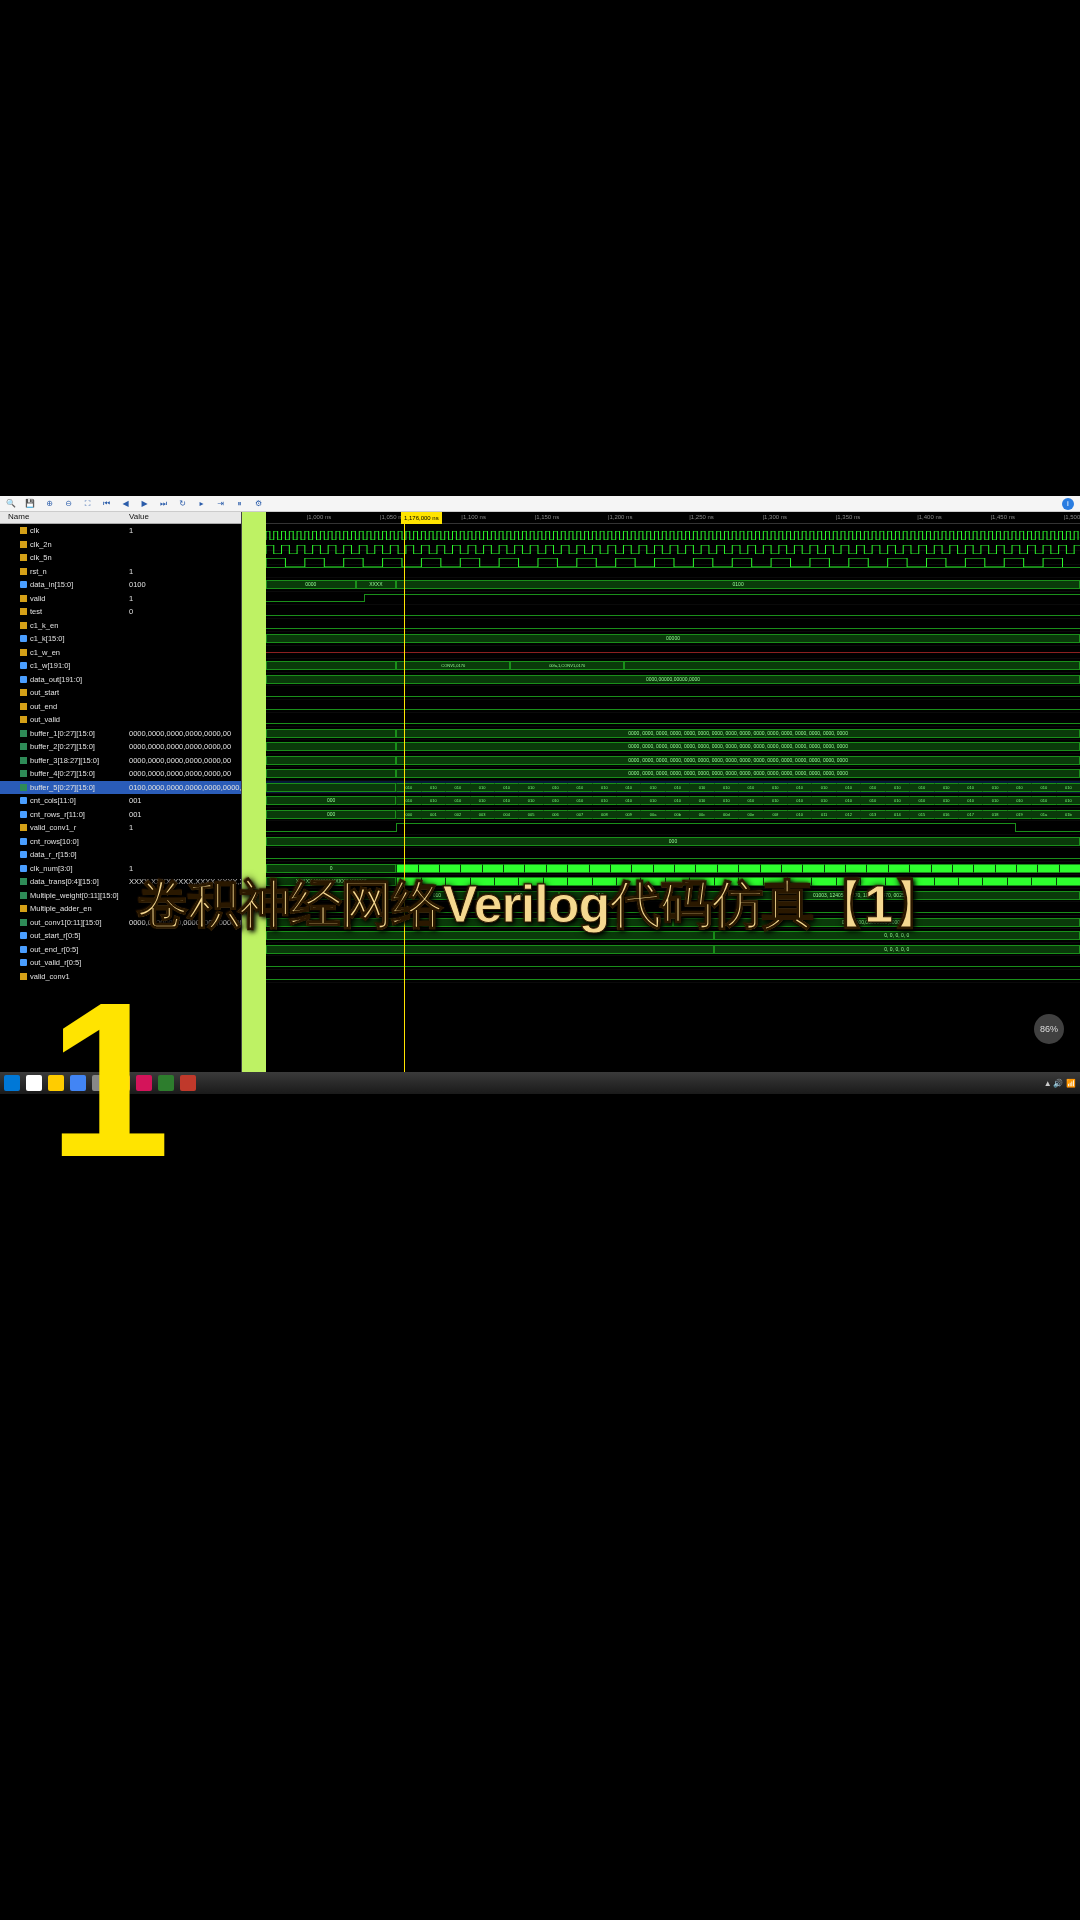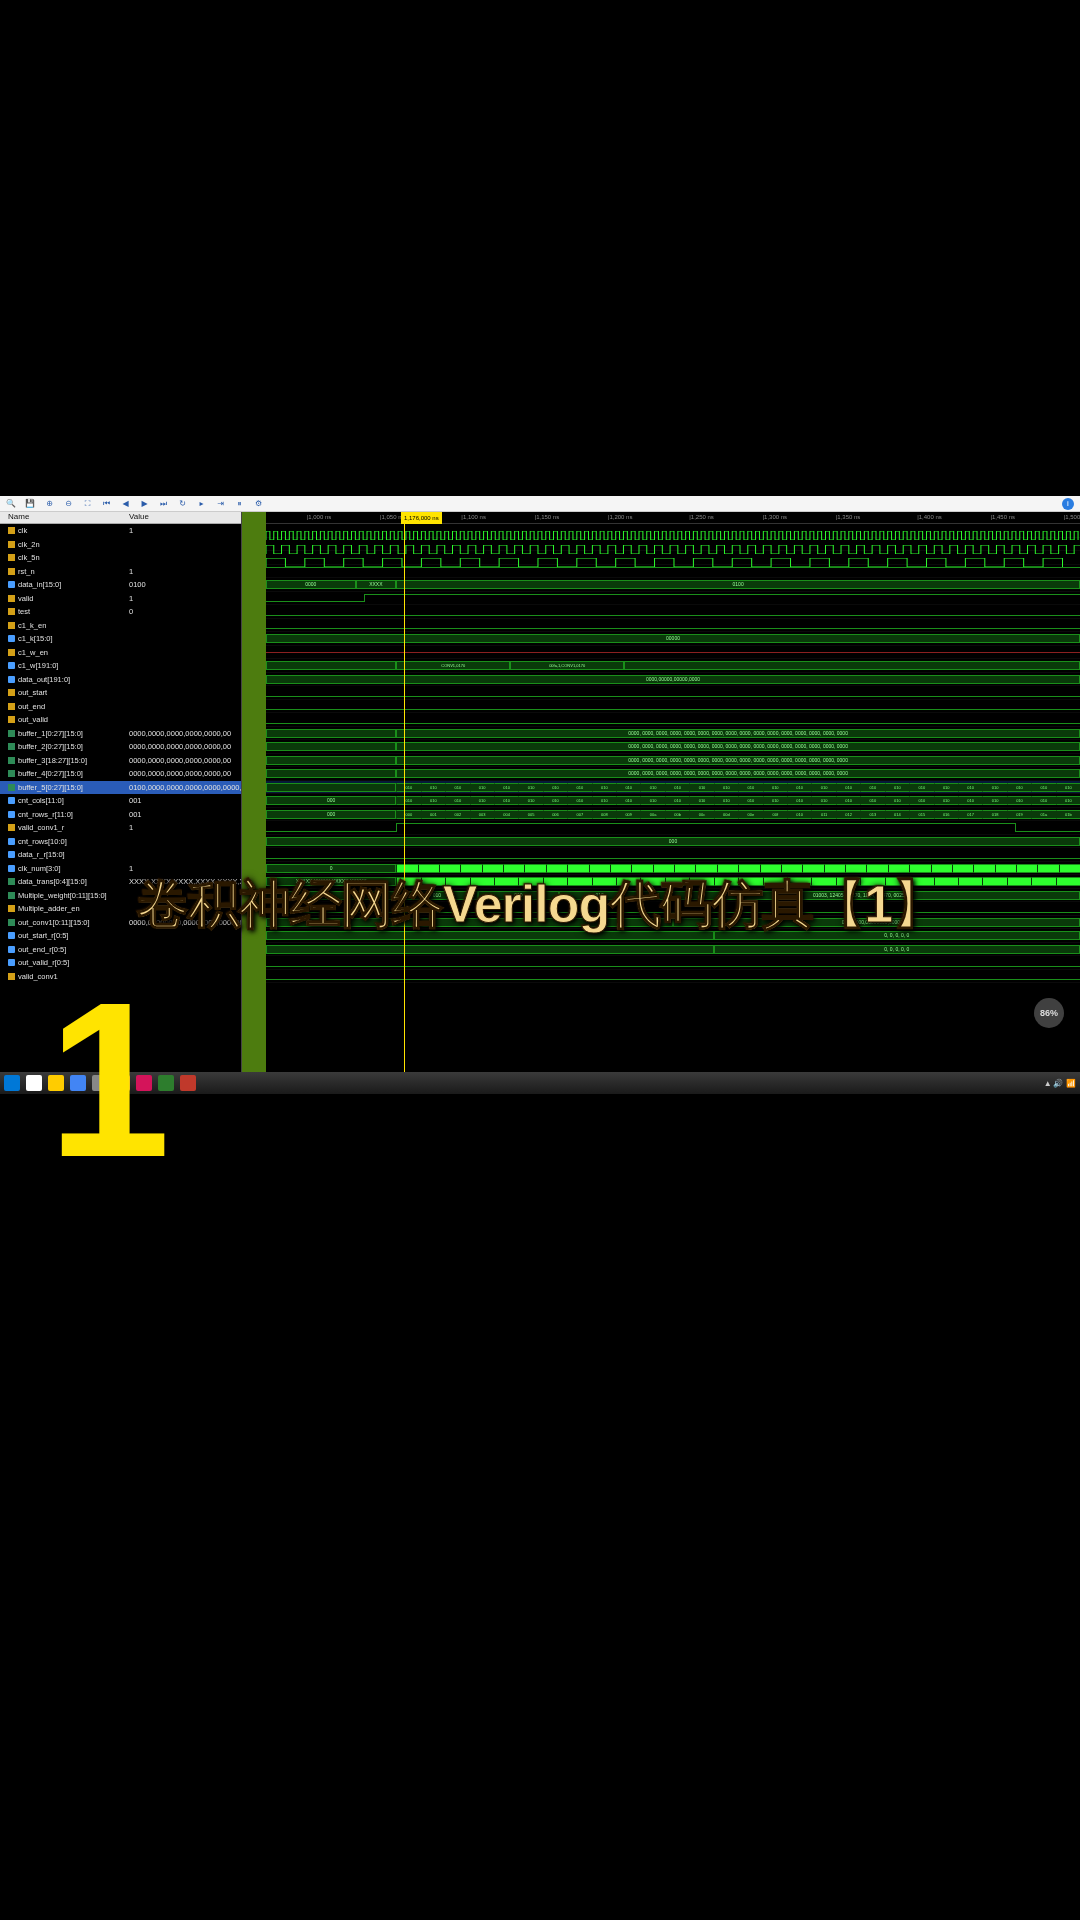--- a/index.html
+++ b/index.html
@@ -66,21 +66,21 @@
   border-radius: 50%;
   color: #fff;
   font-size: 8px;
   text-align: center;
   line-height: 12px;
   margin-left: auto;
 }
 .main-area {
   flex: 1;
   display: flex;
-  background: #4d7c0f;
+  background: #bef264;
   overflow: hidden;
   gap: 24px;
 }
 .signal-panel {
   width: 242px;
   background: #000;
   display: flex;
   flex-direction: column;
   border-right: 1px solid #444;
 }
@@ -103,21 +103,21 @@
   display: flex;
   font-size: 7.5px;
   color: #e0e0e0;
   align-items: center;
 }
 .signal-row.selected {
   background: #2a5cb8;
 }
 .sig-name {
   width: 125px;
-  padding-left: 8px;
+  padding-left: 20px;
   white-space: nowrap;
   overflow: hidden;
   display: flex;
   align-items: center;
   gap: 3px;
 }
 .sig-value {
   flex: 1;
   padding-left: 4px;
   white-space: nowrap;
@@ -927,17 +927,17 @@
     <div class="taskbar-icon" style="background:#888"></div>
     <div class="taskbar-icon" style="background:#e8a33d"></div>
     <div class="taskbar-icon" style="background:#d4145a"></div>
     <div class="taskbar-icon" style="background:#2d7d2d"></div>
     <div class="taskbar-icon" style="background:#c0392b"></div>
     <div class="taskbar-right">
       <span>▲ 🔊 📶</span>
     </div>
   </div>
 
-  <div class="circle-badge" style="right: 16px; bottom: 66px; font-weight: bold;">86%</div>
+  <div class="circle-badge" style="right: 16px; bottom: 50px;">86%</div>
 </div>
 
 <div class="overlay-title">卷积神经网络Verilog代码仿真【1】</div>
 <div class="overlay-number">1</div>
 
 </body></html>

